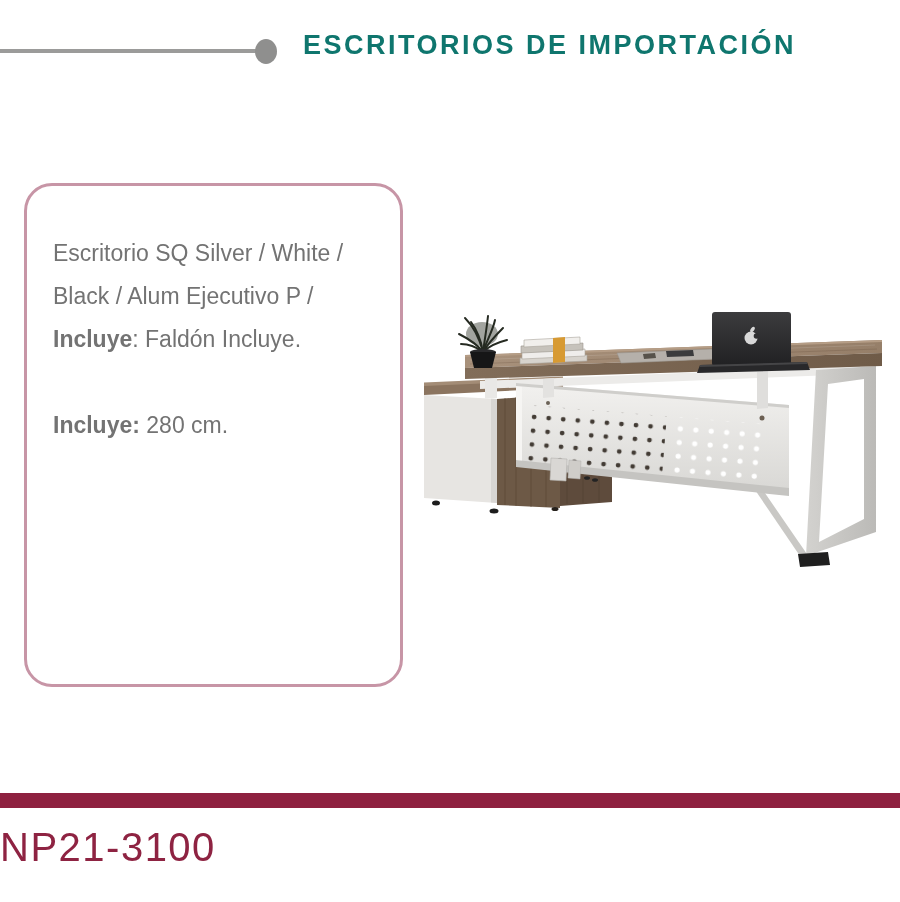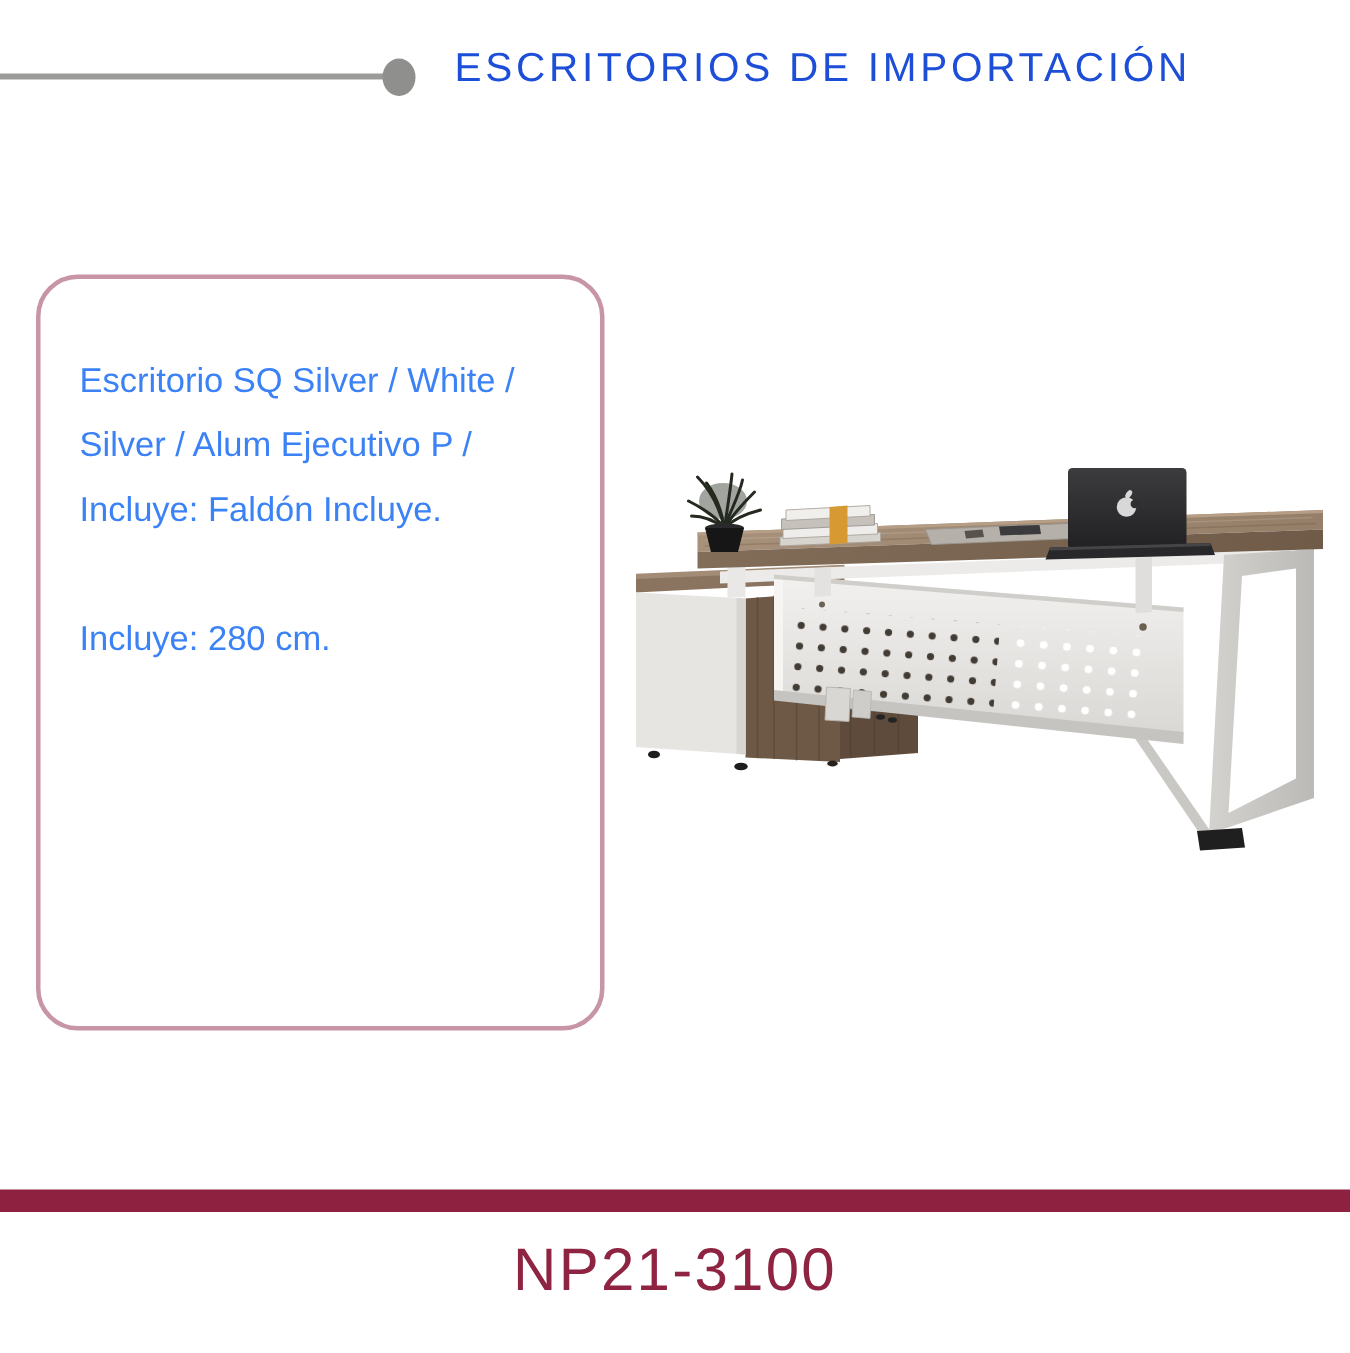--- a/index.html
+++ b/index.html
@@ -5,53 +5,53 @@
   html,body{margin:0;padding:0;background:#ffffff;}
   .page{
     position:relative;width:900px;height:902px;background:#ffffff;overflow:hidden;
     font-family:"Liberation Sans","DejaVu Sans",sans-serif;
   }
   
   .rule-line{position:absolute;left:0;top:49px;width:256px;height:4px;background:#9b9b9a;}
   .bullet{position:absolute;left:255px;top:39px;width:22px;height:25px;border-radius:50%;background:#8f8f8e;}
   .page-title{
     position:absolute;left:303px;top:30px;
-    font-size:27px;font-weight:400;letter-spacing:2.5px;color:#1d4ed8;white-space:nowrap;
+    font-size:27px;font-weight:700;letter-spacing:2.5px;color:#0f766e;white-space:nowrap;
   }
   
   .info-box{
     position:absolute;left:24px;top:183px;width:373px;height:498px;
     border:3px solid #c795a6;border-radius:28px;background:#ffffff;
   }
-  .info-content{padding:46px 14px 0 26px;font-size:23px;color:#3b82f6;}
+  .info-content{padding:46px 14px 0 26px;font-size:23px;color:#737373;}
   .tline{height:43px;line-height:43px;white-space:nowrap;}
   .spacer{height:43px;}
-  .bold{font-weight:400;}
+  .bold{font-weight:700;}
   
   .divider-bar{position:absolute;left:0;top:793px;width:900px;height:15px;background:#8e2140;}
   .product-code{
-    position:absolute;left:0;top:825px;width:900px;text-align:center;
+    position:absolute;left:0;top:825px;width:900px;text-align:left;
     font-size:40px;letter-spacing:1.5px;color:#8e2342;white-space:nowrap;
   }
   
   .desk-art{position:absolute;left:415px;top:300px;width:485px;height:285px;}
 </style>
 </head>
 <body>
 
 <div class="page">
 
   <div class="rule-line"></div>
   <div class="bullet"></div>
   <div class="page-title">ESCRITORIOS DE IMPORTACIÓN</div>
 
   <div class="info-box">
     <div class="info-content">
       <div class="tline">Escritorio SQ Silver / White /</div>
-      <div class="tline">Silver / Alum Ejecutivo P /</div>
+      <div class="tline">Black / Alum Ejecutivo P /</div>
       <div class="tline"><span class="bold">Incluye</span><span>: Faldón Incluye.</span></div>
       <div class="spacer"></div>
       <div class="tline"><span class="bold">Incluye:</span> <span>280 cm.</span></div>
     </div>
   </div>
 
   <svg class="desk-art" viewBox="0 0 485 285" xmlns="http://www.w3.org/2000/svg">
     <defs>
       <linearGradient id="woodTop" x1="0" y1="0" x2="1" y2="0">
         <stop offset="0" stop-color="#a8917b"></stop>

